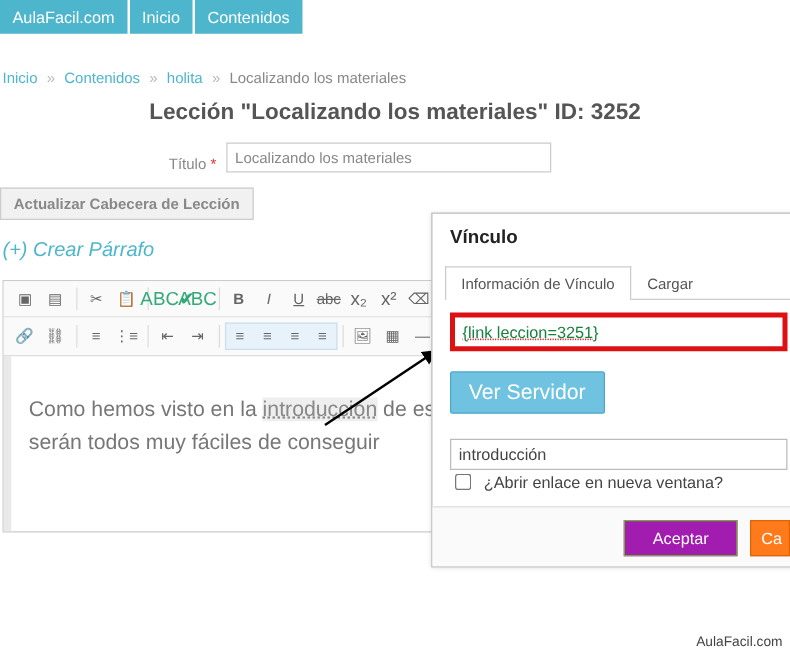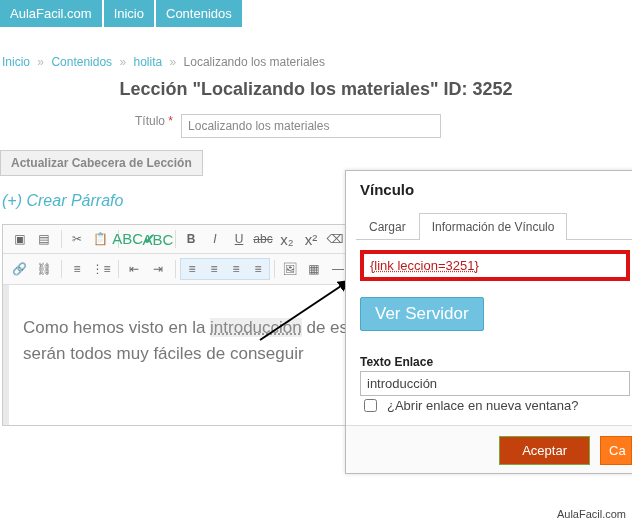--- a/index.html
+++ b/index.html
@@ -26,21 +26,21 @@
     display: inline-block;
   }
   
   .breadcrumb { margin: 28px 0 10px 2px; color: #888; font-size: 12px; }
   .breadcrumb a { color: #4eb6cc; text-decoration: none; }
   .breadcrumb .sep { color: #bbb; margin: 0 4px; }
   .breadcrumb .cur { color: #888; }
   
   .page-title { text-align: center; font-size: 18px; font-weight: bold; color: #555; margin: 10px 0 14px; }
   
-  .form-row { display: flex; align-items: flex-start; justify-content: flex-start; margin-left: 135px; margin-bottom: 12px; }
+  .form-row { display: flex; align-items: flex-end; justify-content: flex-start; margin-left: 135px; margin-bottom: 12px; }
   .form-row label { color: #888; font-size: 12px; margin-right: 8px; }
   .req { color: #d33; }
   .form-row input[type=text] {
     width: 260px; height: 24px; padding: 3px 6px;
     border: 1px solid #ccc; font-size: 12px; color: #888;
   }
   .btn-grey {
     background: #f1f1f1; border: 1px solid #ccc; color: #888;
     padding: 5px 10px; font-size: 12px; cursor: pointer; font-weight: bold;
   }
@@ -78,40 +78,40 @@
   .dlg-tabs { display: flex; border-bottom: 1px solid #ccc; margin: 6px 10px 10px; }
   .dlg-tab {
     padding: 6px 12px; font-size: 12px; color: #555; cursor: pointer;
     border: 1px solid transparent; border-bottom: none; position: relative; top: 1px;
   }
   .dlg-tab.active { border-color: #ccc; background: #fff; }
   .dlg-body { padding: 0 14px 10px; }
   .dlg-label { font-size: 12px; color: #555; margin-top: 6px; }
   .url-field {
     border: 4px solid #d11; padding: 4px 6px; margin-top: 2px;
-    font-size: 13px; color: #b91c1c; min-height: 20px;
+    font-size: 13px; color: #15803d; min-height: 20px;
     text-decoration: underline dotted #c33;
   }
   .btn-blue {
     background: #6fc3e0; color: #fff; border: 1px solid #4aa8c9;
     padding: 6px 14px; font-size: 17px; margin-top: 16px; cursor: pointer;
     border-radius: 2px;
   }
   .dlg-sep { height: 18px; }
   .txt-input {
     width: 100%; border: 1px solid #bbb; padding: 4px 6px; font-size: 13px; color:#444;
     margin-top: 2px;
   }
   .chk-row { display: flex; align-items: center; font-size: 13px; color:#444; }
   .chk-row input { margin-right: 10px; }
   .dlg-footer {
     display: flex; justify-content: flex-end; padding: 10px 12px 8px;
     border-top: 1px solid #ddd; gap: 10px; background:#fafafa;
   }
-  .btn-green { background: #c2410c; color:#fff; border:1px solid #79a93d; padding:6px 22px; cursor:pointer; font-size:13px; }
+  .btn-green { background: #a21caf; color:#fff; border:1px solid #79a93d; padding:6px 22px; cursor:pointer; font-size:13px; }
   .btn-orange { background:#ff7a1a; color:#fff; border:1px solid #e06500; padding:6px 8px; cursor:pointer; font-size:13px; width:32px; overflow:hidden; }
   .watermark { position:absolute; right:6px; bottom:2px; font-size:11px; color:#444; }
   
   .arrow-svg { position:absolute; left:250px; top:270px; pointer-events:none; }
 </style>
 </head>
 <body>
 
 
 
@@ -209,28 +209,27 @@
       <path d="M0,0 L6,3 L0,6 Z" fill="#000"></path>
     </marker>
   </defs>
   <line x1="10" y1="70" x2="100" y2="10" stroke="#000" stroke-width="2" marker-end="url(#ah)"></line>
 </svg>
 
 
 <div class="dialog">
   <div class="dlg-title">Vínculo</div>
   <div class="dlg-tabs">
+    <div class="dlg-tab active">Información de Vínculo</div>
     <div class="dlg-tab">Cargar</div>
-    <div class="dlg-tab active">Información de Vínculo</div>
   </div>
   <div class="dlg-body">
     <div class="url-field">{link leccion=3251}</div>
     <button class="btn-blue">Ver Servidor</button>
     <div class="dlg-sep"></div>
-    <div class="dlg-label" style="font-weight:bold;color:#222">Texto Enlace</div>
     <input class="txt-input" type="text" value="introducción" style="">
     <div class="chk-row">
       <input type="checkbox" style="">
       <span>¿Abrir enlace en nueva ventana?</span>
     </div>
   </div>
   <div class="dlg-footer">
     <button class="btn-green">Aceptar</button>
     <button class="btn-orange">Ca</button>
   </div>

